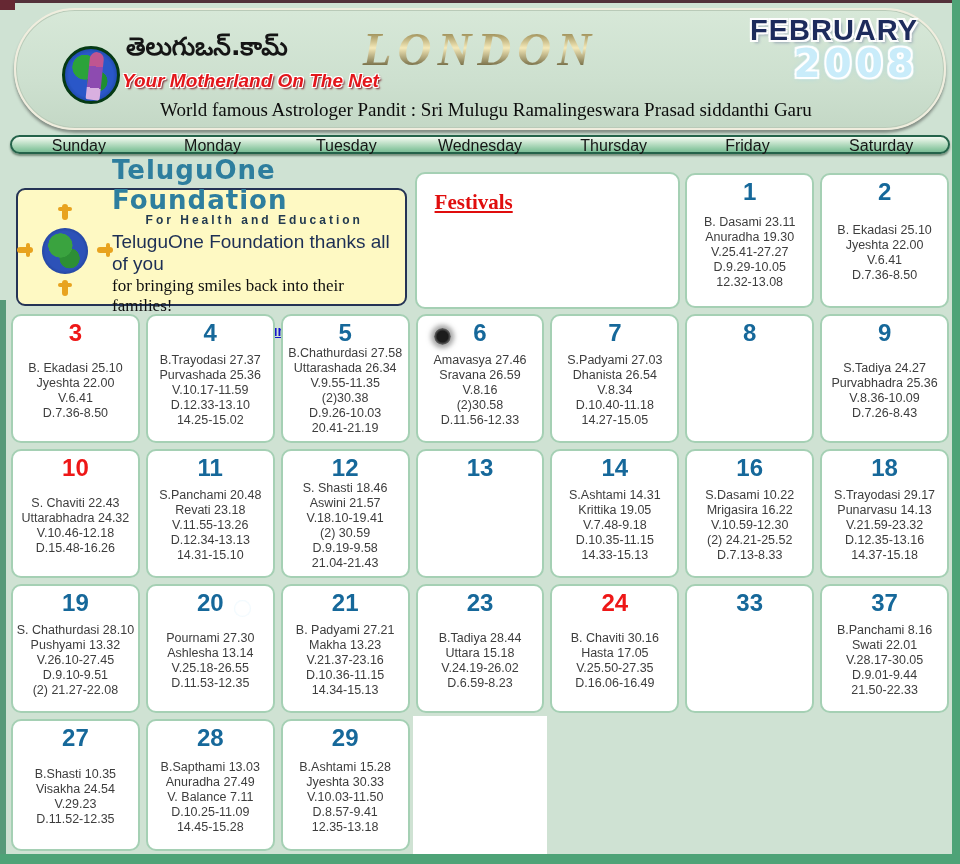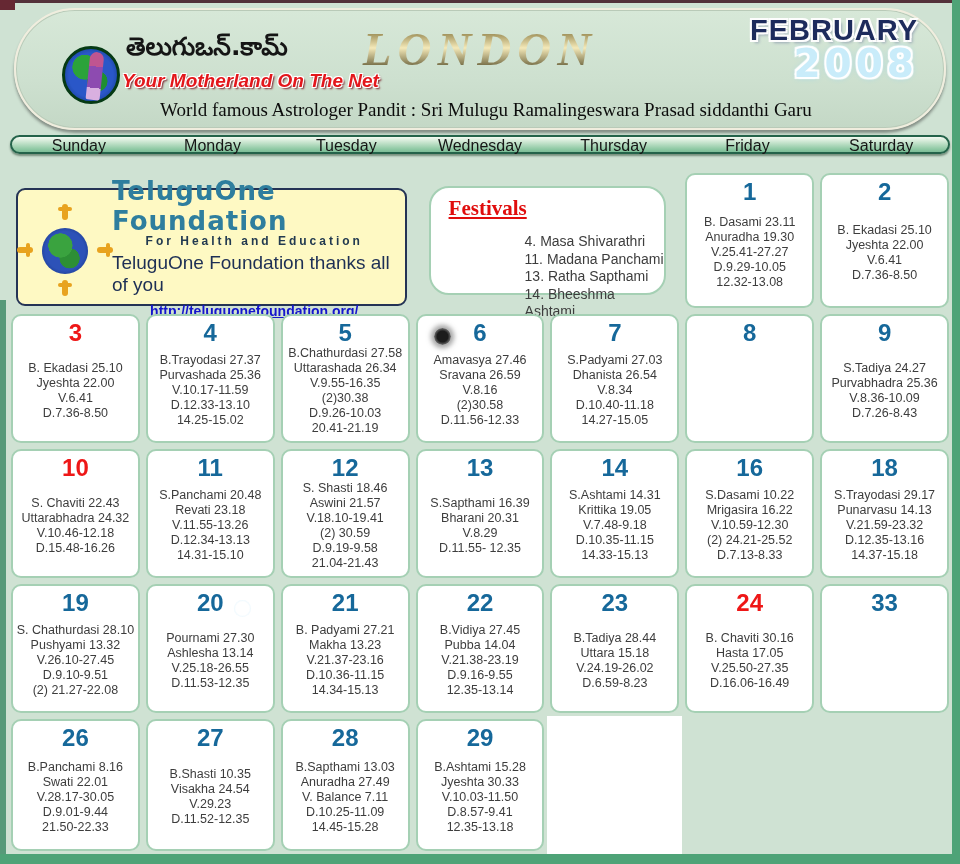--- a/index.html
+++ b/index.html
@@ -82,22 +82,22 @@
   .fig-n { left:36px; top:8px; } .fig-s { left:36px; top:84px; }
   .fig-w { left:-4px; top:46px; transform:rotate(90deg); } .fig-e { left:76px; top:46px; transform:rotate(90deg); }
   .ad-text { flex:1; display:flex; flex-direction:column; align-items:center; justify-content:center; }
   .ad-title { font-family:"DejaVu Sans", sans-serif; font-size:26px; font-weight:bold; color:#2e7e9e; letter-spacing:1px; }
   .ad-sub { font-size:12px; font-weight:bold; letter-spacing:3px; color:#223a50; margin-top:-2px; }
   .ad-line1 { font-size:19px; color:#1d2f55; margin-top:4px; }
   .ad-line2 { font-family:"Liberation Serif", serif; font-size:17px; color:#101010; margin-top:1px; }
   .ad-link { font-size:14px; font-weight:bold; color:#1515cc; text-decoration:underline; margin-top:7px; }
 
   
-  .festivals { grid-column:4 / span 2; background:#fff; border:2px solid #a5d0b4; border-radius:20px;
-    margin:16px; padding:8px 0 0 18px; }
+  .festivals { grid-column:4 / span 2; background:#fff; border:2px solid #a5d0b4; border-radius:10px;
+    margin:2px; padding:16px 0 0 18px; }
   .fest-title { font-family:"Liberation Serif", serif; font-size:21px; font-weight:bold; color:#e00d0d;
     text-decoration:underline; }
   .fest-list { margin-top:12px; margin-left:76px; }
   .fest-item { font-size:14px; color:#3d3d3d; line-height:1.25; }
 </style>
 </head>
 <body>
 
 <div class="strip-top"></div>
 <div class="corner-block"></div>
@@ -136,31 +136,26 @@
       <div class="ad-globe"></div>
       <span class="fig fig-n"></span>
       <span class="fig fig-s"></span>
       <span class="fig fig-w"></span>
       <span class="fig fig-e"></span>
     </div>
     <div class="ad-text">
       <div class="ad-title">TeluguOne Foundation</div>
       <div class="ad-sub">For Health and Education</div>
       <div class="ad-line1">TeluguOne  Foundation thanks all of you</div>
+      <div class="ad-line2">for bringing smiles back into their families!</div>
       <a class="ad-link" href="#">http://teluguonefoundation.org/</a>
     </div>
   </div>
   <div class="festivals">
     <div class="fest-title">Festivals</div>
-    <div class="fest-list" id="fest-list">
-        <div class="fest-item">4. Masa Shivarathri</div>
-        <div class="fest-item">11. Madana Panchami</div>
-        <div class="fest-item">13. Ratha Sapthami</div>
-        <div class="fest-item">14. Bheeshma Ashtami</div>
-      </div>
   </div>
 
 <div class="cell">
       <div class="num-row">1</div>
       <div class="lines">
         <div class="line">B. Dasami 23.11</div>
         <div class="line">Anuradha 19.30</div>
         <div class="line">V.25.41-27.27</div>
         <div class="line">D.9.29-10.05</div>
         <div class="line">12.32-13.08</div>
@@ -192,21 +187,21 @@
         <div class="line">V.10.17-11.59</div>
         <div class="line">D.12.33-13.10</div>
         <div class="line">14.25-15.02</div>
       </div>
     </div>
     <div class="cell">
       <div class="num-row">5</div>
       <div class="lines">
         <div class="line">B.Chathurdasi 27.58</div>
         <div class="line">Uttarashada  26.34</div>
-        <div class="line">V.9.55-16.35</div>
+        <div class="line">V.9.55-11.35</div>
         <div class="line">(2)30.38</div>
         <div class="line">D.9.26-10.03</div>
         <div class="line">20.41-21.19</div>
       </div>
     </div>
     <div class="cell">
       <span class="moon moon-new"></span>
       <div class="num-row">6</div>
       <div class="lines">
         <div class="line">Amavasya 27.46</div>
@@ -263,26 +258,20 @@
         <div class="line">S. Shasti 18.46</div>
         <div class="line">Aswini 21.57</div>
         <div class="line">V.18.10-19.41</div>
         <div class="line">(2) 30.59</div>
         <div class="line">D.9.19-9.58</div>
         <div class="line">21.04-21.43</div>
       </div>
     </div>
     <div class="cell">
       <div class="num-row">13</div>
-      <div class="lines">
-        <div class="line">S.Sapthami 16.39</div>
-        <div class="line">Bharani 20.31</div>
-        <div class="line">V.8.29</div>
-        <div class="line">D.11.55- 12.35</div>
-      </div>
     </div>
     <div class="cell">
       <div class="num-row">14</div>
       <div class="lines">
         <div class="line">S.Ashtami 14.31</div>
         <div class="line">Krittika 19.05</div>
         <div class="line">V.7.48-9.18</div>
         <div class="line">D.10.35-11.15</div>
         <div class="line">14.33-15.13</div>
       </div>
@@ -331,30 +320,20 @@
       <div class="num-row">21</div>
       <div class="lines">
         <div class="line">B. Padyami 27.21</div>
         <div class="line">Makha 13.23</div>
         <div class="line">V.21.37-23.16</div>
         <div class="line">D.10.36-11.15</div>
         <div class="line">14.34-15.13</div>
       </div>
     </div>
     <div class="cell">
-      <div class="num-row">22</div>
-      <div class="lines">
-        <div class="line">B.Vidiya 27.45</div>
-        <div class="line">Pubba 14.04</div>
-        <div class="line">V.21.38-23.19</div>
-        <div class="line">D.9.16-9.55</div>
-        <div class="line">12.35-13.14</div>
-      </div>
-    </div>
-    <div class="cell">
       <div class="num-row">23</div>
       <div class="lines">
         <div class="line">B.Tadiya 28.44</div>
         <div class="line">Uttara 15.18</div>
         <div class="line">V.24.19-26.02</div>
         <div class="line">D.6.59-8.23</div>
       </div>
     </div>
     <div class="cell sun">
       <div class="num-row">24</div>
@@ -362,21 +341,21 @@
         <div class="line">B. Chaviti 30.16</div>
         <div class="line">Hasta 17.05</div>
         <div class="line">V.25.50-27.35</div>
         <div class="line">D.16.06-16.49</div>
       </div>
     </div>
     <div class="cell">
       <div class="num-row">33</div>
     </div>
     <div class="cell">
-      <div class="num-row">26</div>
+      <div class="num-row">37</div>
       <div class="lines">
         <div class="line">B.Panchami 8.16</div>
         <div class="line">Swati 22.01</div>
         <div class="line">V.28.17-30.05</div>
         <div class="line">D.9.01-9.44</div>
         <div class="line">21.50-22.33</div>
       </div>
     </div>
     <div class="cell">
       <div class="num-row">27</div>

